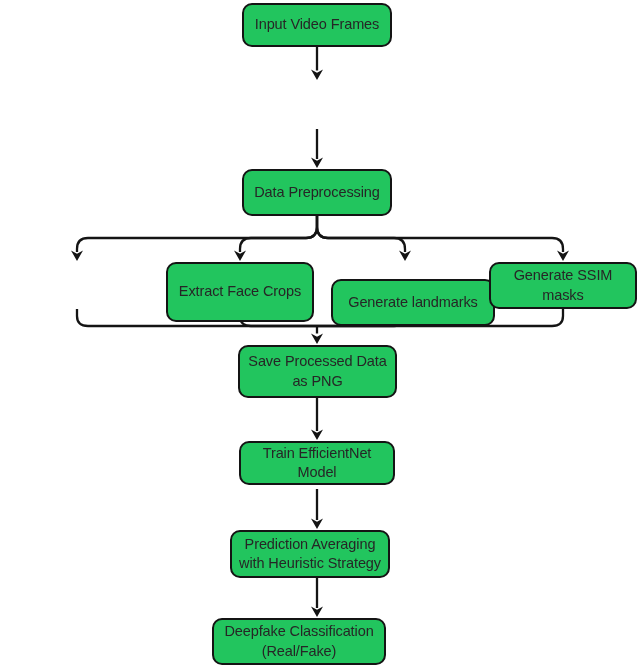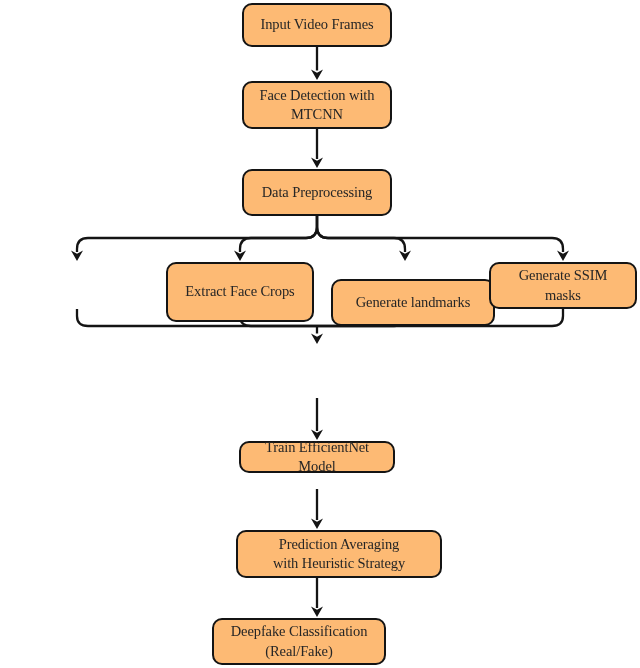--- a/index.html
+++ b/index.html
@@ -10,32 +10,31 @@
     background: #ffffff;
     font-family: "Liberation Sans", sans-serif;
     overflow: hidden;
   }
   svg.edges { position: absolute; left: 0; top: 0; width: 640px; height: 668px; }
   .edge { fill: none; stroke: #141414; stroke-width: 2.3; stroke-linejoin: round; }
   .ah   { fill: #141414; stroke: none; }
   .node {
     position: absolute;
     box-sizing: border-box;
-    background: #fdba74;
+    background: #22c55e;
     border: 2.6px solid #141414;
     border-radius: 10px;
     display: flex;
     align-items: center;
     justify-content: center;
     text-align: center;
     color: #262626;
     font-size: 14.5px;
     line-height: 19.5px;
     letter-spacing: -0.1px;
-    font-family: Liberation Serif, serif;
   }
   .node span { white-space: pre; }
 </style>
 </head>
 <body>
 
 <div class="canvas">
 
   <svg class="edges" viewBox="0 0 640 668" xmlns="http://www.w3.org/2000/svg">
 
@@ -67,42 +66,42 @@
     <path class="edge" d="M317 489 V520"></path>
     <path class="ah" d="M317 529 l-6 -10.5 l6 3.2 l6 -3.2 Z"></path>
 
     <path class="edge" d="M317 578 V608"></path>
     <path class="ah" d="M317 617 l-6 -10.5 l6 3.2 l6 -3.2 Z"></path>
   </svg>
 
   <div class="node" style="left:242px; top:3px;   width:150px; height:44px;">
     <span>Input Video Frames</span>
   </div>
-  <div class="node" style="left:242px; top:81px;  width:150px; height:48px;">
-    <span>Face Detection with
-MTCNN</span>
-  </div>
   <div class="node" style="left:242px; top:169px; width:150px; height:47px;align-items:center;">
     <span>Data Preprocessing</span>
   </div>
   <div class="node" style="left:166px; top:262px; width:148px; height:60px;">
     <span>Extract Face Crops</span>
   </div>
   <div class="node" style="left:331px; top:262px; width:164px; height:47px;margin-top:17px;">
     <span>Generate landmarks</span>
   </div>
   <div class="node" style="left:489px; top:262px; width:148px; height:47px;">
     <span>Generate SSIM
 masks</span>
   </div>
-  <div class="node" style="left:239px; top:441px; width:156px; height:32px;">
+  <div class="node" style="left:238px; top:345px; width:159px; height:53px;">
+    <span>Save Processed Data
+as PNG</span>
+  </div>
+  <div class="node" style="left:239px; top:441px; width:156px; height:44px;">
     <span>Train EfficientNet
 Model</span>
   </div>
-  <div class="node" style="left:236px; top:530px; width:206px; height:48px;">
+  <div class="node" style="left:230px; top:530px; width:160px; height:48px;">
     <span>Prediction Averaging
 with Heuristic Strategy</span>
   </div>
   <div class="node" style="left:212px; top:618px; width:174px; height:47px;">
     <span>Deepfake Classification
 (Real/Fake)</span>
   </div>
 
 </div>
 

